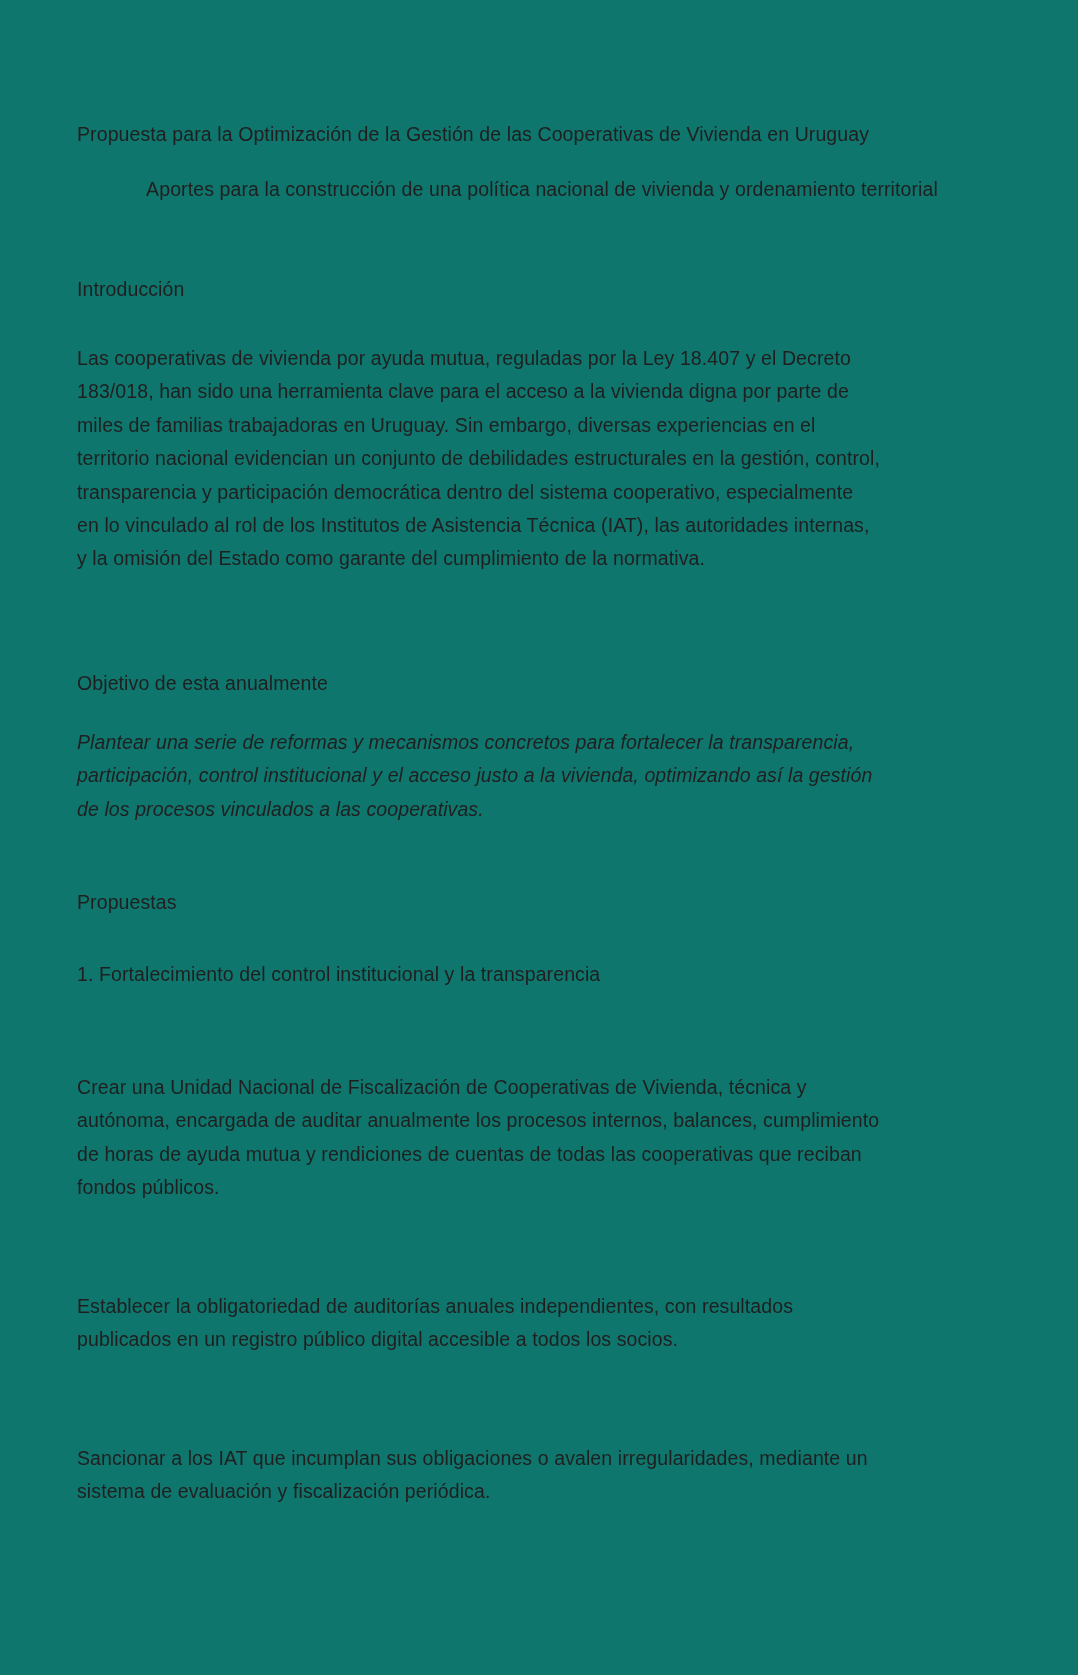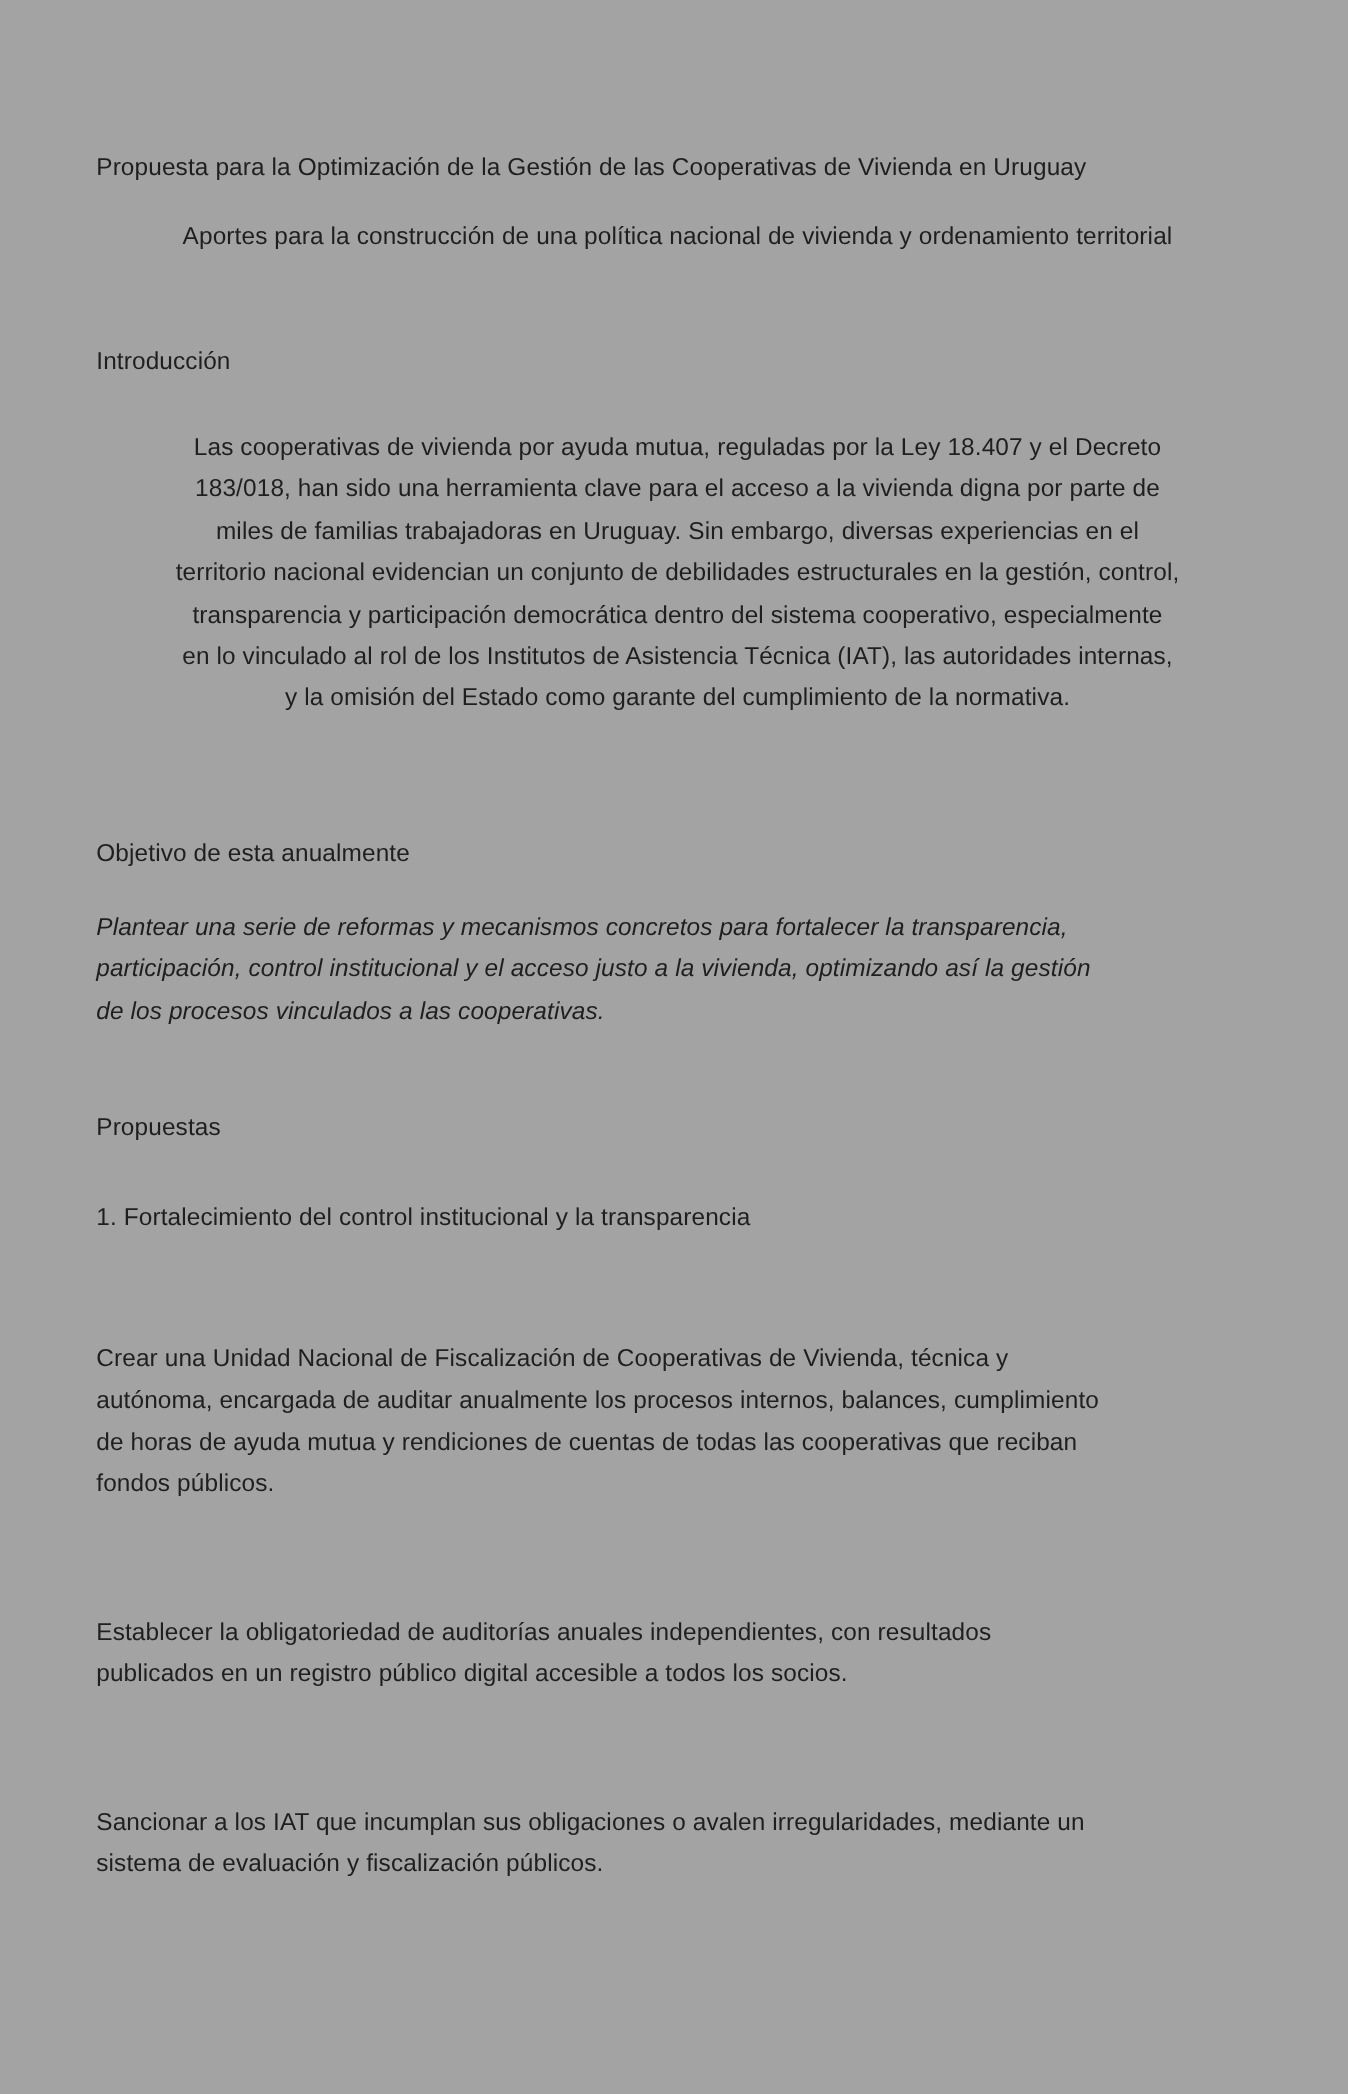--- a/index.html
+++ b/index.html
@@ -4,21 +4,21 @@
 <style>
   html, body {
     margin: 0;
     padding: 0;
     background: #ffffff;
   }
   .page {
     position: relative;
     width: 1078px;
     height: 1675px;
-    background: #a3a3a3;
+    background: #0f766e;
     overflow: hidden;
     font-family: "Liberation Sans", "DejaVu Sans", sans-serif;
     color: #1f1f1f;
   }
   .block {
     position: absolute;
     left: 77px;
     width: 930px;
     font-size: 19.5px;
     line-height: 33.4px;
@@ -28,34 +28,34 @@
     color: #1f1f1f;
   }
 </style>
 </head>
 <body>
 
 <div class="page">
   <div class="block" style="top:118px;">Propuesta para la Optimización de la Gestión de las Cooperativas de Vivienda en Uruguay</div>
   <div class="block" style="top:173px;text-align:center;">Aportes para la construcción de una política nacional de vivienda y ordenamiento territorial</div>
   <div class="block" style="top:273px;">Introducción</div>
-  <div class="block" style="top:342px;text-align:center;">Las cooperativas de vivienda por ayuda mutua, reguladas por la Ley 18.407 y el Decreto
+  <div class="block" style="top:342px;">Las cooperativas de vivienda por ayuda mutua, reguladas por la Ley 18.407 y el Decreto
 183/018, han sido una herramienta clave para el acceso a la vivienda digna por parte de
 miles de familias trabajadoras en Uruguay. Sin embargo, diversas experiencias en el
 territorio nacional evidencian un conjunto de debilidades estructurales en la gestión, control,
 transparencia y participación democrática dentro del sistema cooperativo, especialmente
 en lo vinculado al rol de los Institutos de Asistencia Técnica (IAT), las autoridades internas,
 y la omisión del Estado como garante del cumplimiento de la normativa.</div>
   <div class="block" style="top:667px;">Objetivo de esta anualmente</div>
   <div class="block" style="top:726px;font-style:italic;">Plantear una serie de reformas y mecanismos concretos para fortalecer la transparencia,
 participación, control institucional y el acceso justo a la vivienda, optimizando así la gestión
 de los procesos vinculados a las cooperativas.</div>
   <div class="block" style="top:886px;">Propuestas</div>
   <div class="block" style="top:958px;">1. Fortalecimiento del control institucional y la transparencia</div>
   <div class="block" style="top:1071px;">Crear una Unidad Nacional de Fiscalización de Cooperativas de Vivienda, técnica y
 autónoma, encargada de auditar anualmente los procesos internos, balances, cumplimiento
 de horas de ayuda mutua y rendiciones de cuentas de todas las cooperativas que reciban
 fondos públicos.</div>
   <div class="block" style="top:1290px;">Establecer la obligatoriedad de auditorías anuales independientes, con resultados
 publicados en un registro público digital accesible a todos los socios.</div>
   <div class="block" style="top:1442px;">Sancionar a los IAT que incumplan sus obligaciones o avalen irregularidades, mediante un
-sistema de evaluación y fiscalización públicos.</div>
+sistema de evaluación y fiscalización periódica.</div>
 </div>
 
 </body></html>

